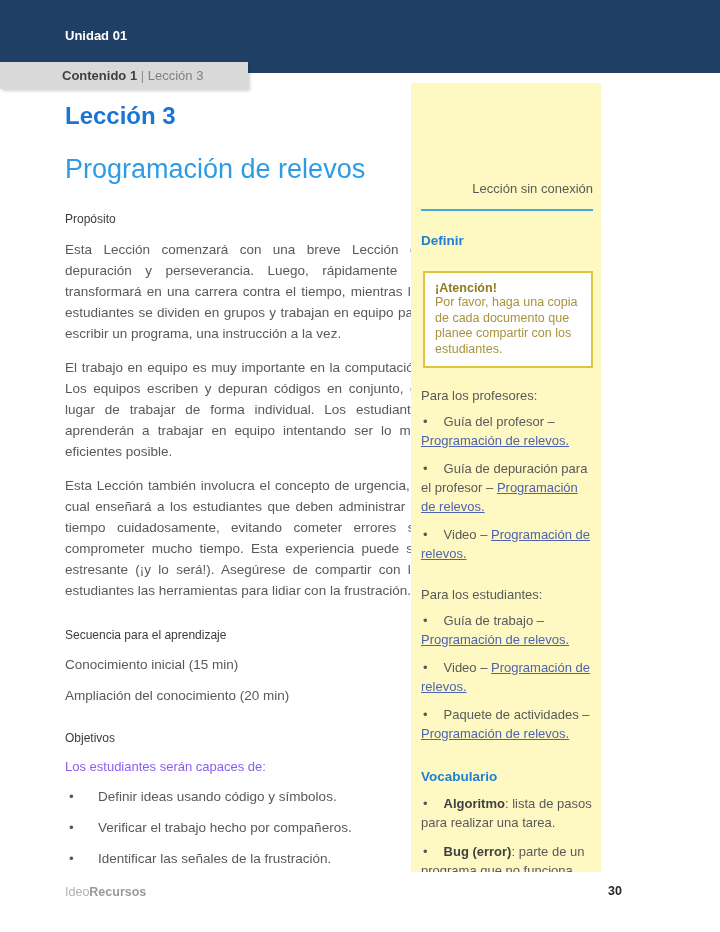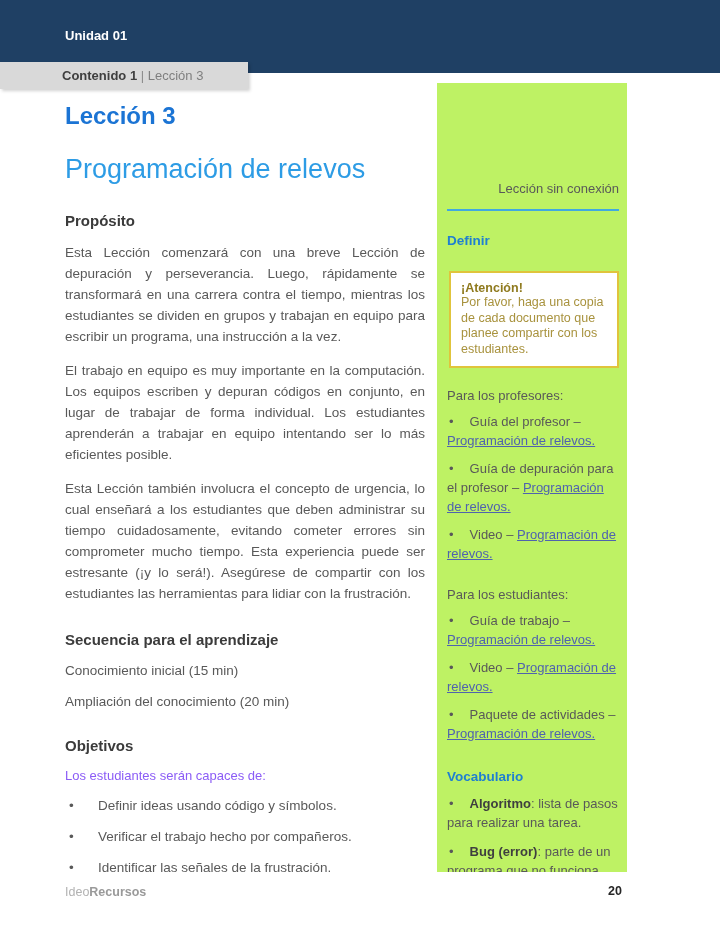--- a/index.html
+++ b/index.html
@@ -31,41 +31,41 @@
 
   
   .main-col { position: absolute; left: 65px; top: 96px; width: 360px; }
   .doc-title {
     font-size: 24px; font-weight: bold; color: #1B74D4; margin-top: 6px;
   }
   .doc-subtitle {
     font-size: 27px; font-weight: normal; color: #2D9CE5; margin-top: 24px;
   }
   .sec-heading {
-    font-size: 15px; font-weight: bold; color: #3B3B3B; margin-top: 27px;
+    font-size: 12px; font-weight: normal; color: #3B3B3B; margin-top: 27px;
   }
   .body-par {
     font-size: 13.5px; color: #595959; line-height: 21px;
     text-align: justify; margin-top: 13px;
   }
   .seq-item {
     font-size: 13.5px; color: #595959; margin-top: 15px; line-height: 16px;
   }
   .obj-intro { font-size: 13px; color: #8b5cf6; margin-top: 14px; }
   .obj-item {
     display: flex; font-size: 13.5px; color: #595959; margin-top: 15px;
     line-height: 16px;
   }
   .obj-item .bullet { width: 33px; flex: 0 0 33px; padding-left: 4px; }
   .bullet::before { content: "\2022"; }
 
   
   .sidebar {
-    position: absolute; left: 437px; top: 83px; width: 190px; height: 789px;
-    background: #bef264; padding: 0 6px 0 10px; overflow: hidden;
+    position: absolute; left: 411px; top: 83px; width: 190px; height: 789px;
+    background: #fef9c3; padding: 0 6px 0 10px; overflow: hidden;
   }
   .offline-label {
     margin-top: 98px; text-align: right; padding-right: 2px;
     font-size: 13px; color: #595959;
   }
   .blue-divider {
     height: 2px; background: #41A9E0; margin-top: 13px; margin-right: 2px;
   }
   .sb-accent-heading {
     font-size: 13.5px; font-weight: bold; color: #1F7FD1; margin-top: 22px;
@@ -180,15 +180,15 @@
       <span class="bullet"></span><span class="vocab-term">Algoritmo</span><span>: lista de pasos para realizar una tarea.</span>
     </p>
     <p class="vocab-item">
       <span class="bullet"></span><span class="vocab-term">Bug (error)</span><span>: parte de un programa que no funciona correctamente.</span>
     </p>
   </div>
 
   <div class="footer-brand">
     <span class="brand-light">Ideo</span><span class="brand-bold">Recursos</span>
   </div>
-  <div class="footer-page">20</div>
+  <div class="footer-page">30</div>
 
 </div>
 
 </body></html>

